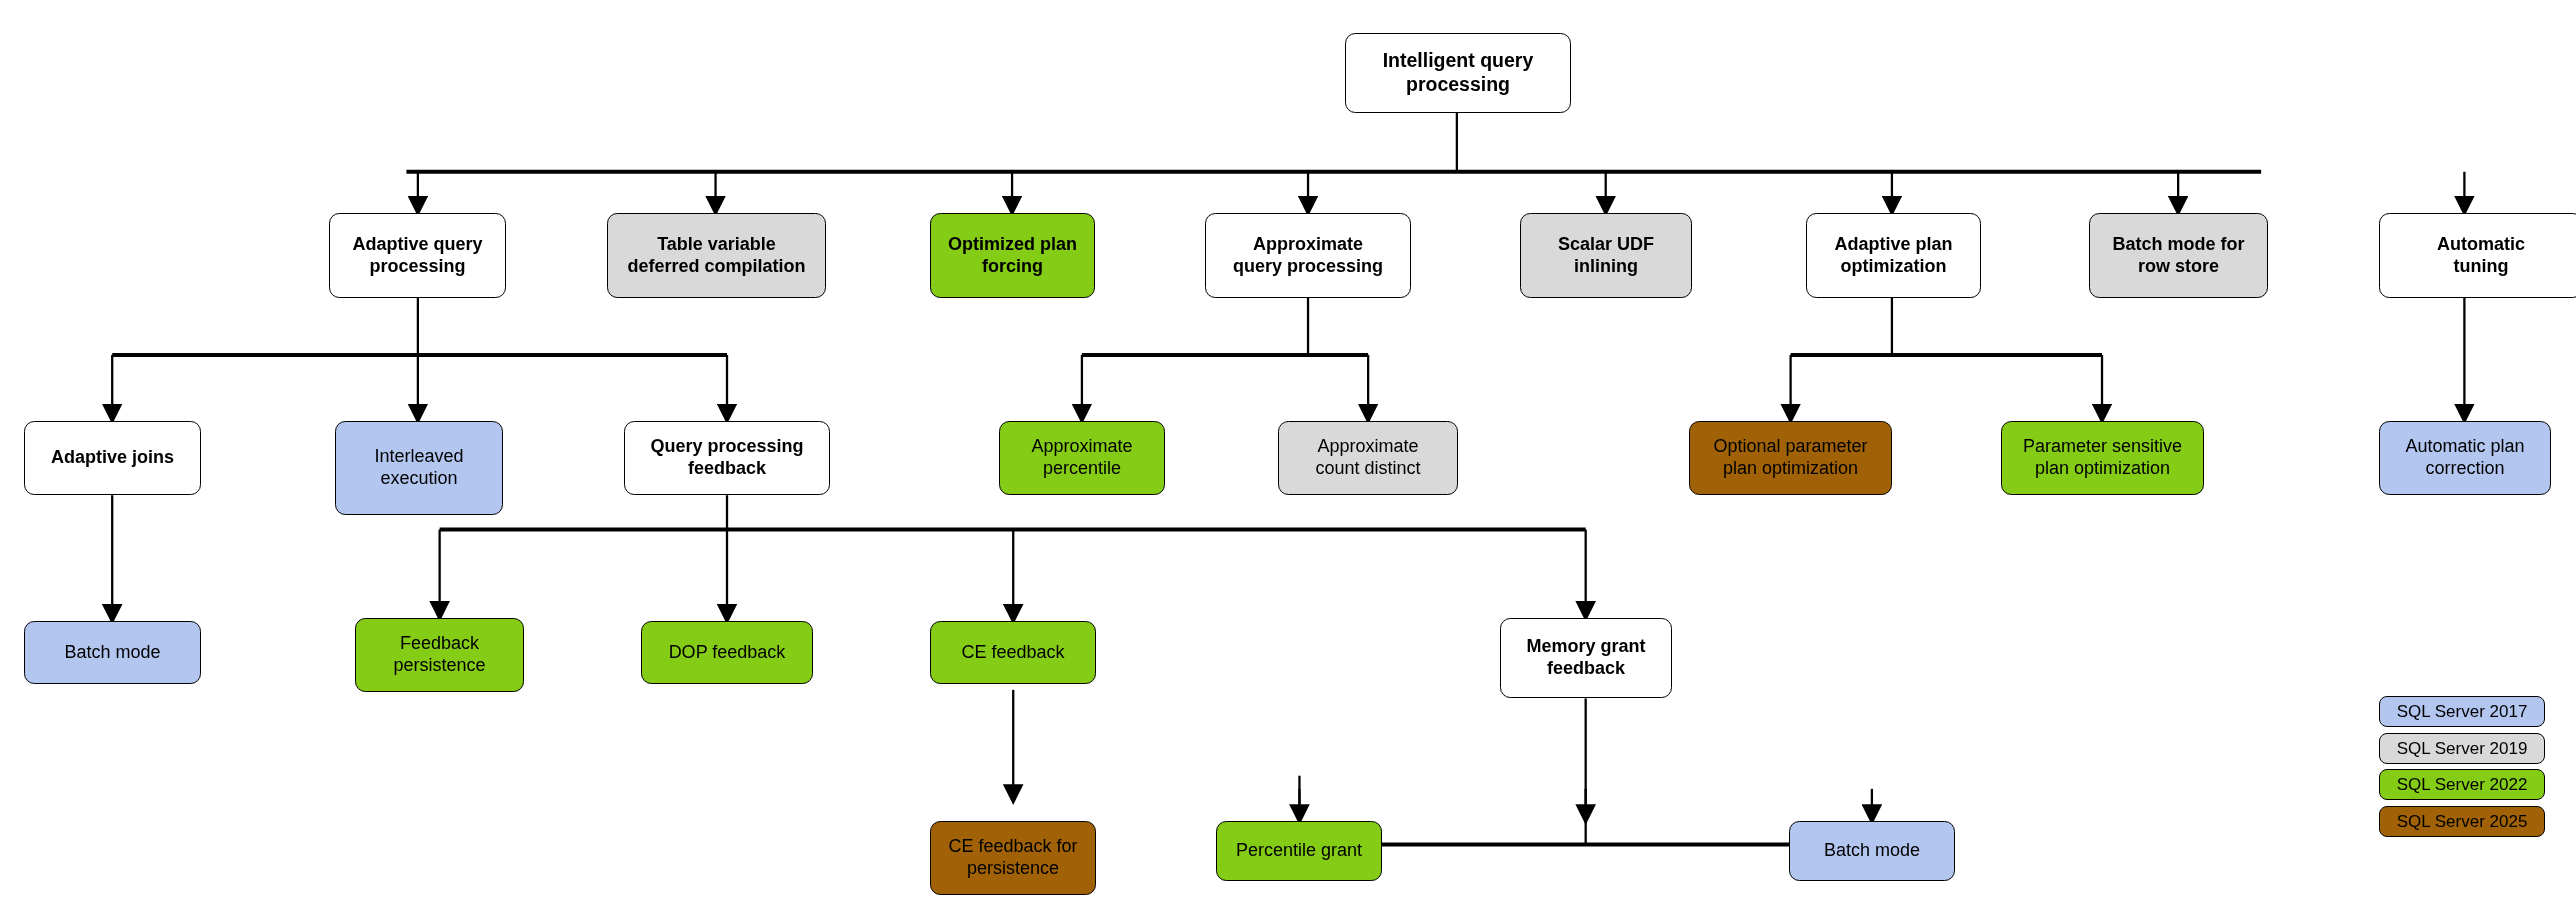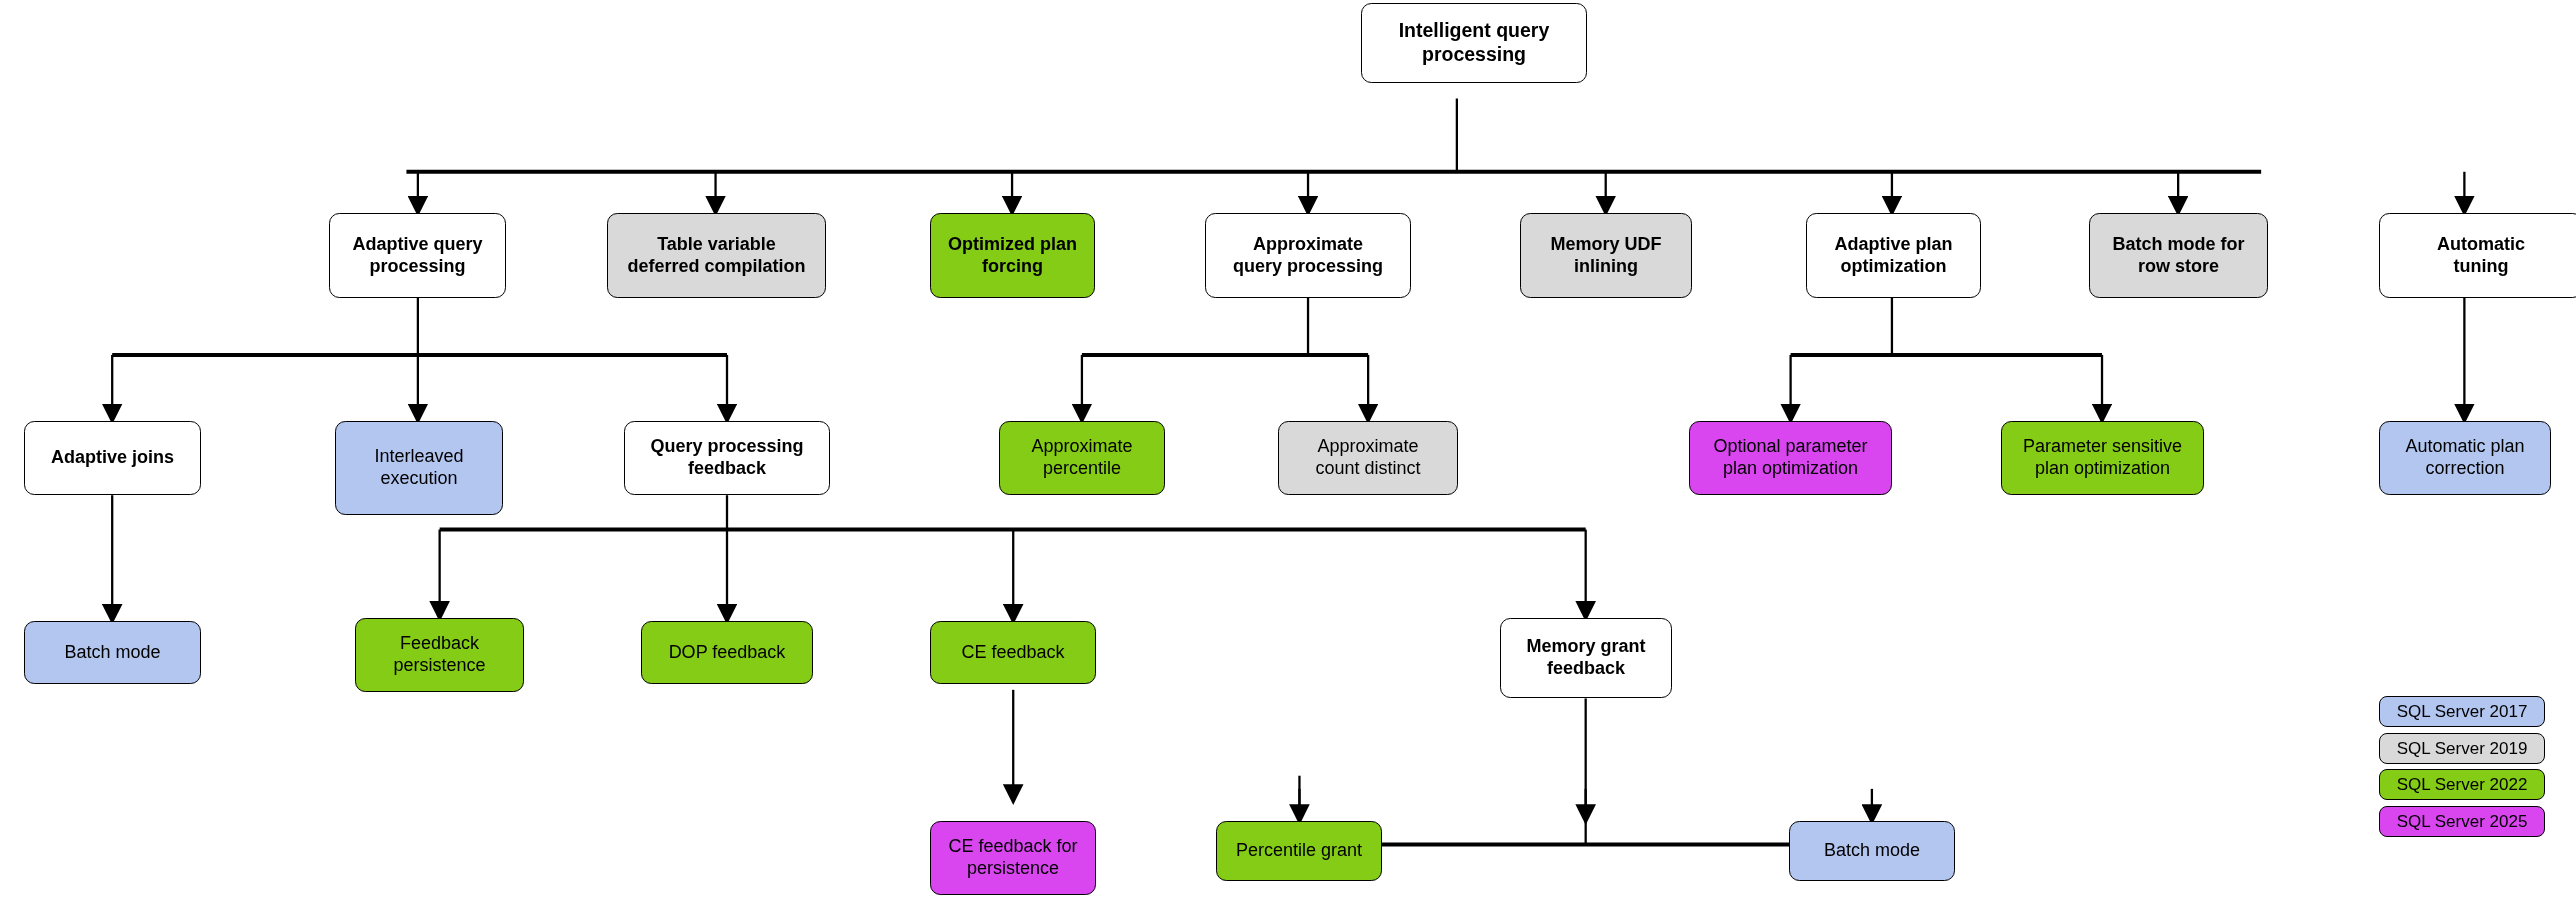--- a/index.html
+++ b/index.html
@@ -40,21 +40,21 @@
   }
   .node .lbl {
     display: block;
     width: 100%;
     white-space: pre-line;
   }
   
   .fill-white  { background: #ffffff; }
   .fill-gray   { background: #d9d9d9; }
   .fill-orange { background: #84cc16; }
-  .fill-green  { background: #d946ef; }
+  .fill-green  { background: #a16207; }
   .fill-blue   { background: #b3c6f0; }
 
   .root-node {
     font-weight: bold;
     font-size: 19.5px;
   }
   .lvl2-node {
     font-weight: bold;
     font-size: 18px;
   }
@@ -198,21 +198,21 @@
         <path d="M 0 0 L 12 6 L 0 12 z" fill="#000000"></path>
       </marker>
     </defs>
     <g stroke="#000000" stroke-width="4" fill="none">
       <path d="M 2270 1378 L 2270 1435" marker-end="url(#arrow2)"></path>
       <path d="M 2770 1378 L 2770 1435" marker-end="url(#arrow2)"></path>
       <path d="M 3270 1378 L 3270 1435" marker-end="url(#arrow2)"></path>
     </g>
   </svg>
 
-  <div class="node root-node fill-white" style="left:1345px;top:3px;width:226px;height:80px;margin-left:16px;">
+  <div class="node root-node fill-white" style="left:1345px;top:33px;width:226px;height:80px;">
     <span class="lbl">Intelligent query
 processing</span>
   </div>
 
   <div class="node lvl2-node fill-white" style="left:329px;top:213px;width:177px;height:85px;">
     <span class="lbl">Adaptive query
 processing</span>
   </div>
 
   <div class="node lvl2-node fill-gray" style="left:607px;top:213px;width:219px;height:85px;">
@@ -224,21 +224,21 @@
     <span class="lbl">Optimized plan
 forcing</span>
   </div>
 
   <div class="node lvl2-node fill-white" style="left:1205px;top:213px;width:206px;height:85px;">
     <span class="lbl">Approximate
 query processing</span>
   </div>
 
   <div class="node lvl2-node fill-gray" style="left:1520px;top:213px;width:172px;height:85px;">
-    <span class="lbl">Memory UDF
+    <span class="lbl">Scalar UDF
 inlining</span>
   </div>
 
   <div class="node lvl2-node fill-white" style="left:1806px;top:213px;width:175px;height:85px;">
     <span class="lbl">Adaptive plan
 optimization</span>
   </div>
 
   <div class="node lvl2-node fill-gray" style="left:2089px;top:213px;width:179px;height:85px;">
     <span class="lbl">Batch mode for

